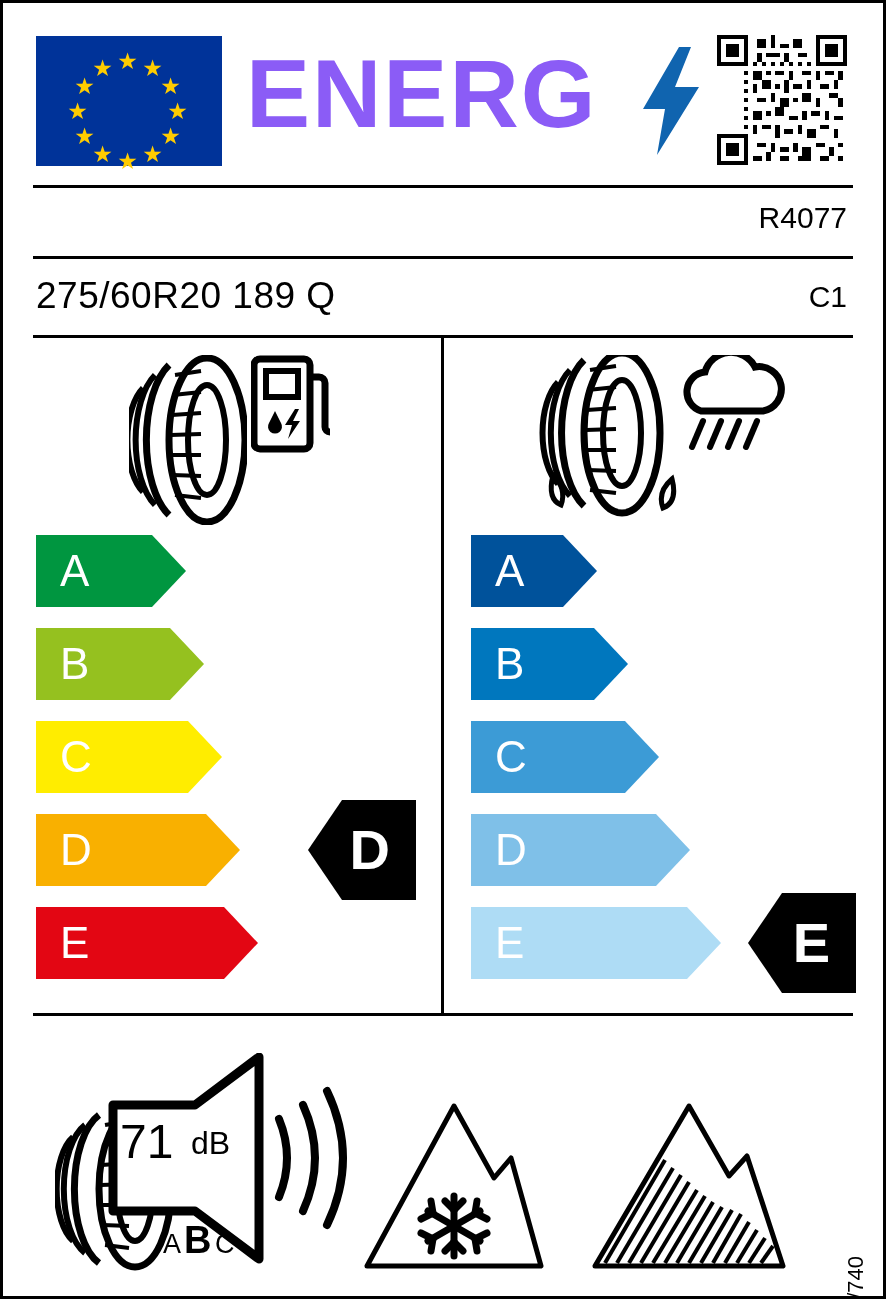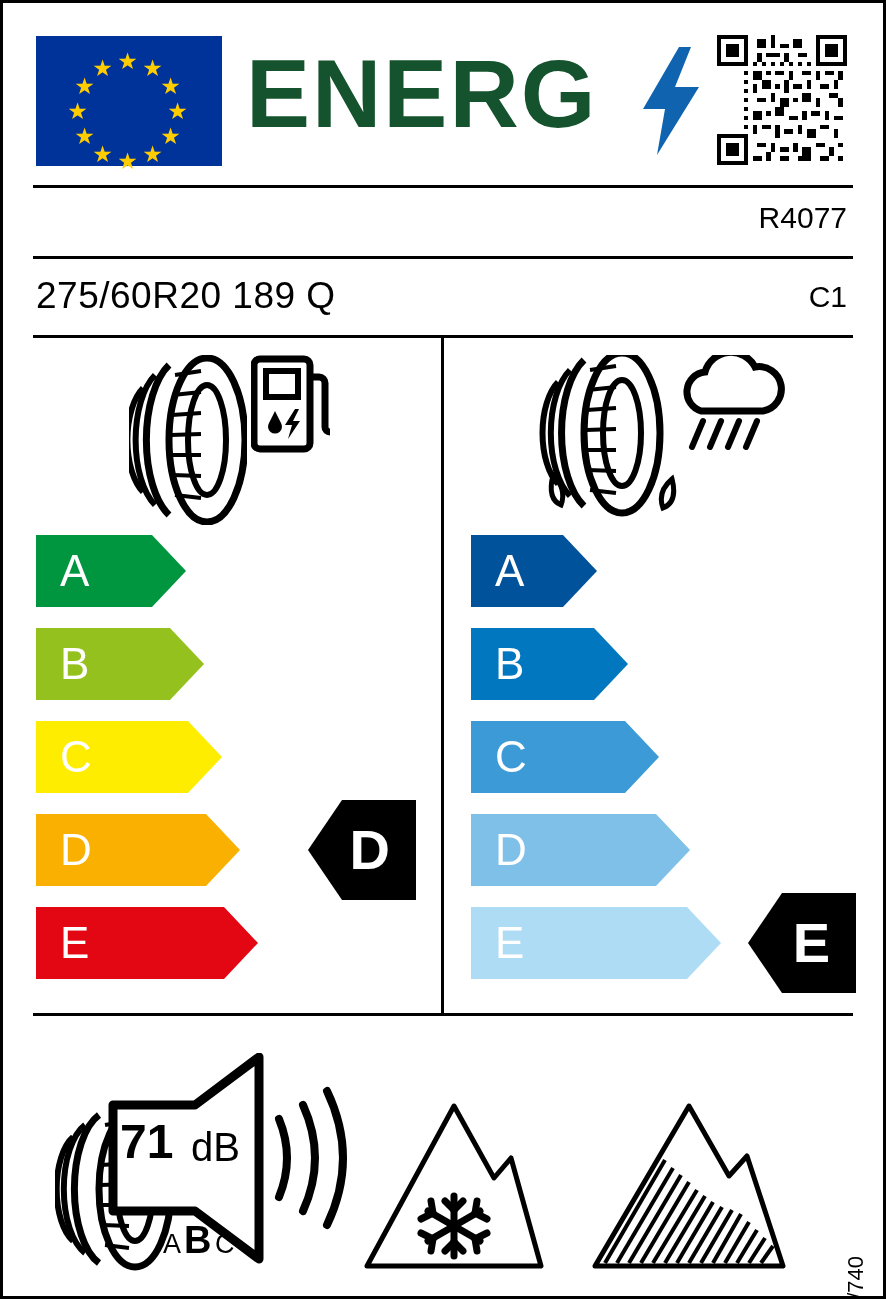--- a/index.html
+++ b/index.html
@@ -43,21 +43,21 @@
     height: 23px;
     text-align: center;
   }
   .energy-word {
     position: absolute;
     left: 243px;
     top: 36px;
     font-size: 96px;
     font-weight: bold;
     letter-spacing: 2px;
-    color: #14532d;
+    color: #8b5cf6;
     font-family: "Liberation Sans", sans-serif;
   }
   .energy-bolt {
     position: absolute;
     left: 640px;
     top: 44px;
     width: 56px;
     height: 108px;
   }
   .qr {
@@ -158,21 +158,21 @@
   }
 
   
   .tyre-icon { position: absolute; }
   .fuel-icon { position: absolute; }
   .rain-icon { position: absolute; }
 
   
   .noise-db {
     position: absolute;
-    font-weight: bold;
+    font-weight: normal;
     color: #000;
   }
   .noise-class {
     position: absolute;
     color: #000;
   }
   .year {
     position: absolute;
     right: 14px;
     bottom: 40px;
@@ -485,21 +485,21 @@
         <polygon points="14,52 96,52 160,4 160,206 96,158 14,158" fill="#fff" stroke="#000" stroke-width="9" stroke-linejoin="round"></polygon>
         <g fill="none" stroke="#000" stroke-width="8" stroke-linecap="round">
           <path d="M180 66 q16 39 0 78"></path>
           <path d="M204 52 q24 53 0 106"></path>
           <path d="M228 38 q32 67 0 134"></path>
         </g>
       </svg>
     </div>
 
     <div class="noise-db" style="left:117px; top:1111px; font-size:48px;">71</div>
-    <div class="noise-db" style="left:188px; top:1122px; font-size:40px; font-weight:normal;">dB</div>
+    <div class="noise-db" style="left:188px; top:1122px; font-size:32px; font-weight:normal;">dB</div>
 
     <div class="noise-class" style="left:160px; top:1226px; font-size:27px;">A</div>
     <div class="noise-class" style="left:181px; top:1216px; font-size:38px; font-weight:bold;">B</div>
     <div class="noise-class" style="left:212px; top:1226px; font-size:27px;">C</div>
 
     <div style="position:absolute; left:358px; top:1097px; width:186px; height:172px;">
       <svg viewBox="0 0 186 172" width="186" height="172">
         <polygon points="93,6 133,78 150,58 180,166 6,166" fill="#fff" stroke="#000" stroke-width="5" stroke-linejoin="round"></polygon>
         <g stroke="#000" stroke-width="7" stroke-linecap="round">
           <line x1="93" y1="96" x2="93" y2="156"></line>

